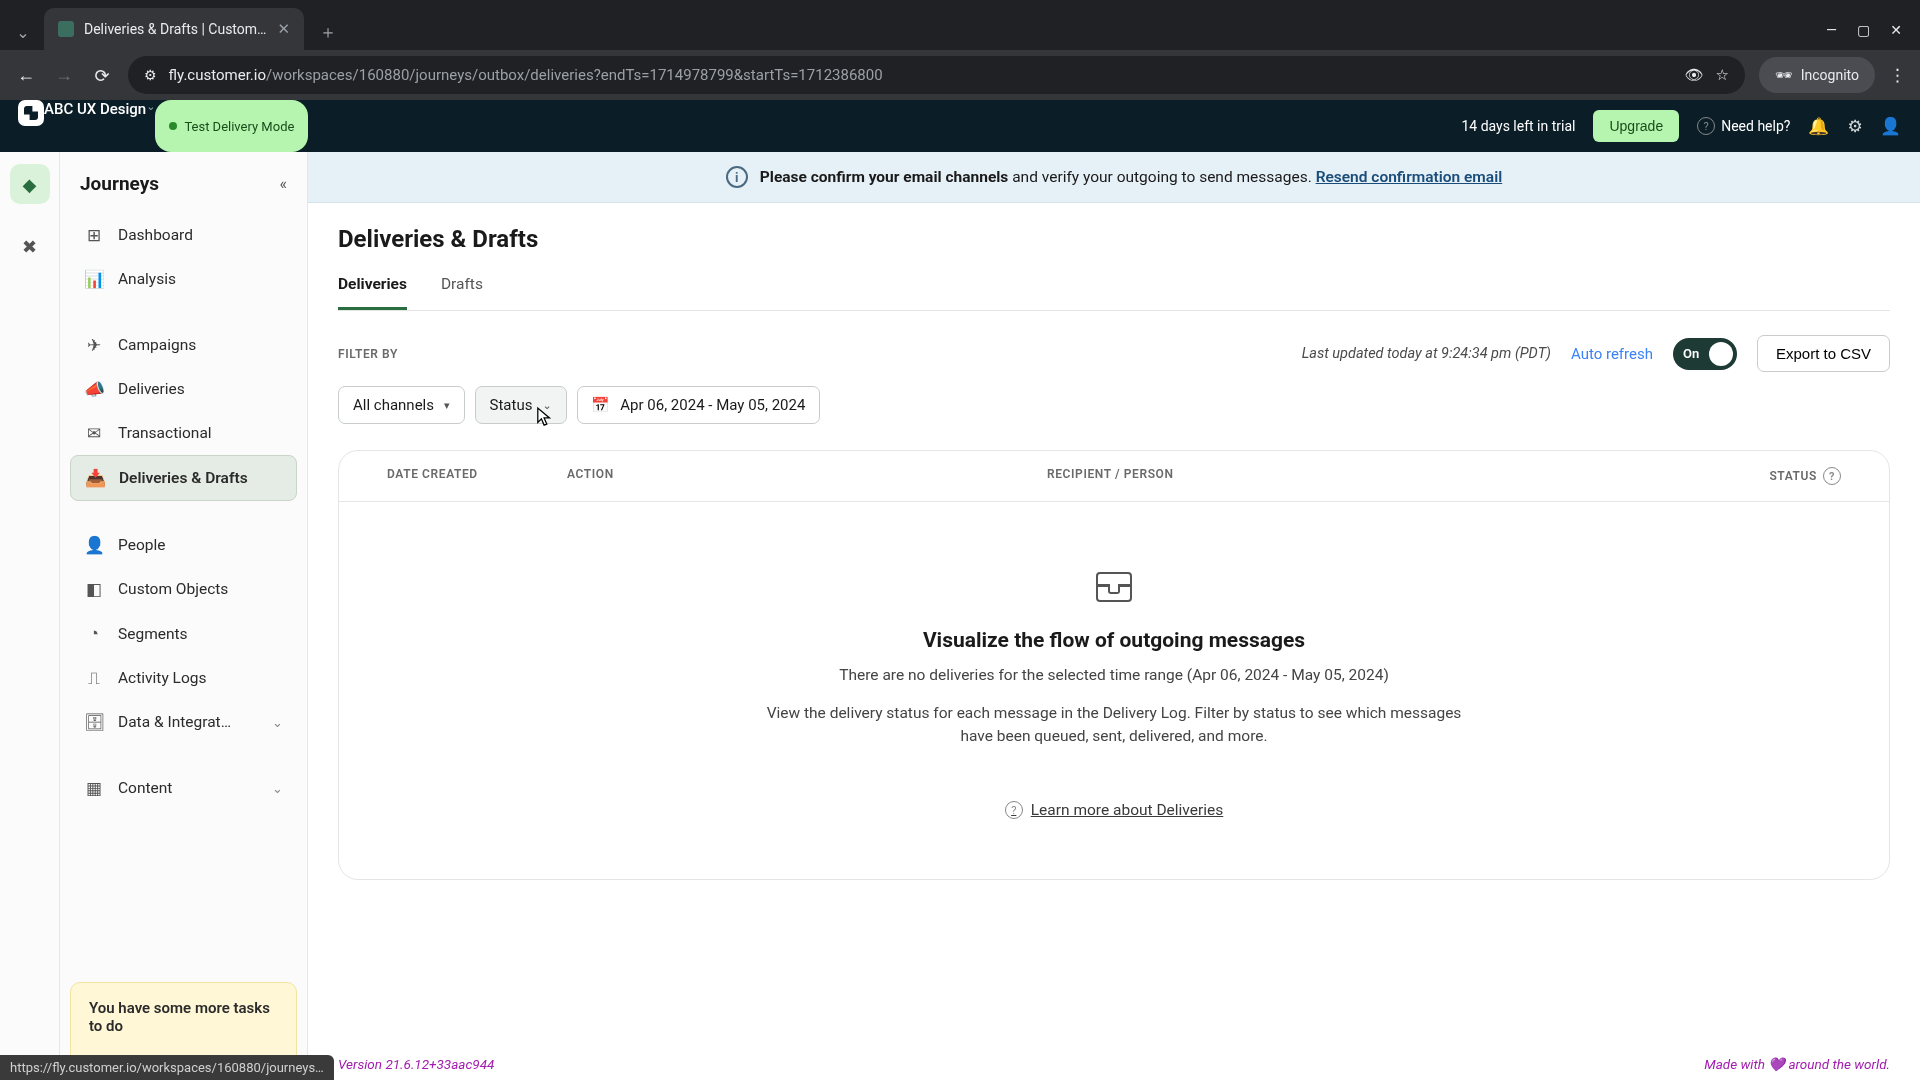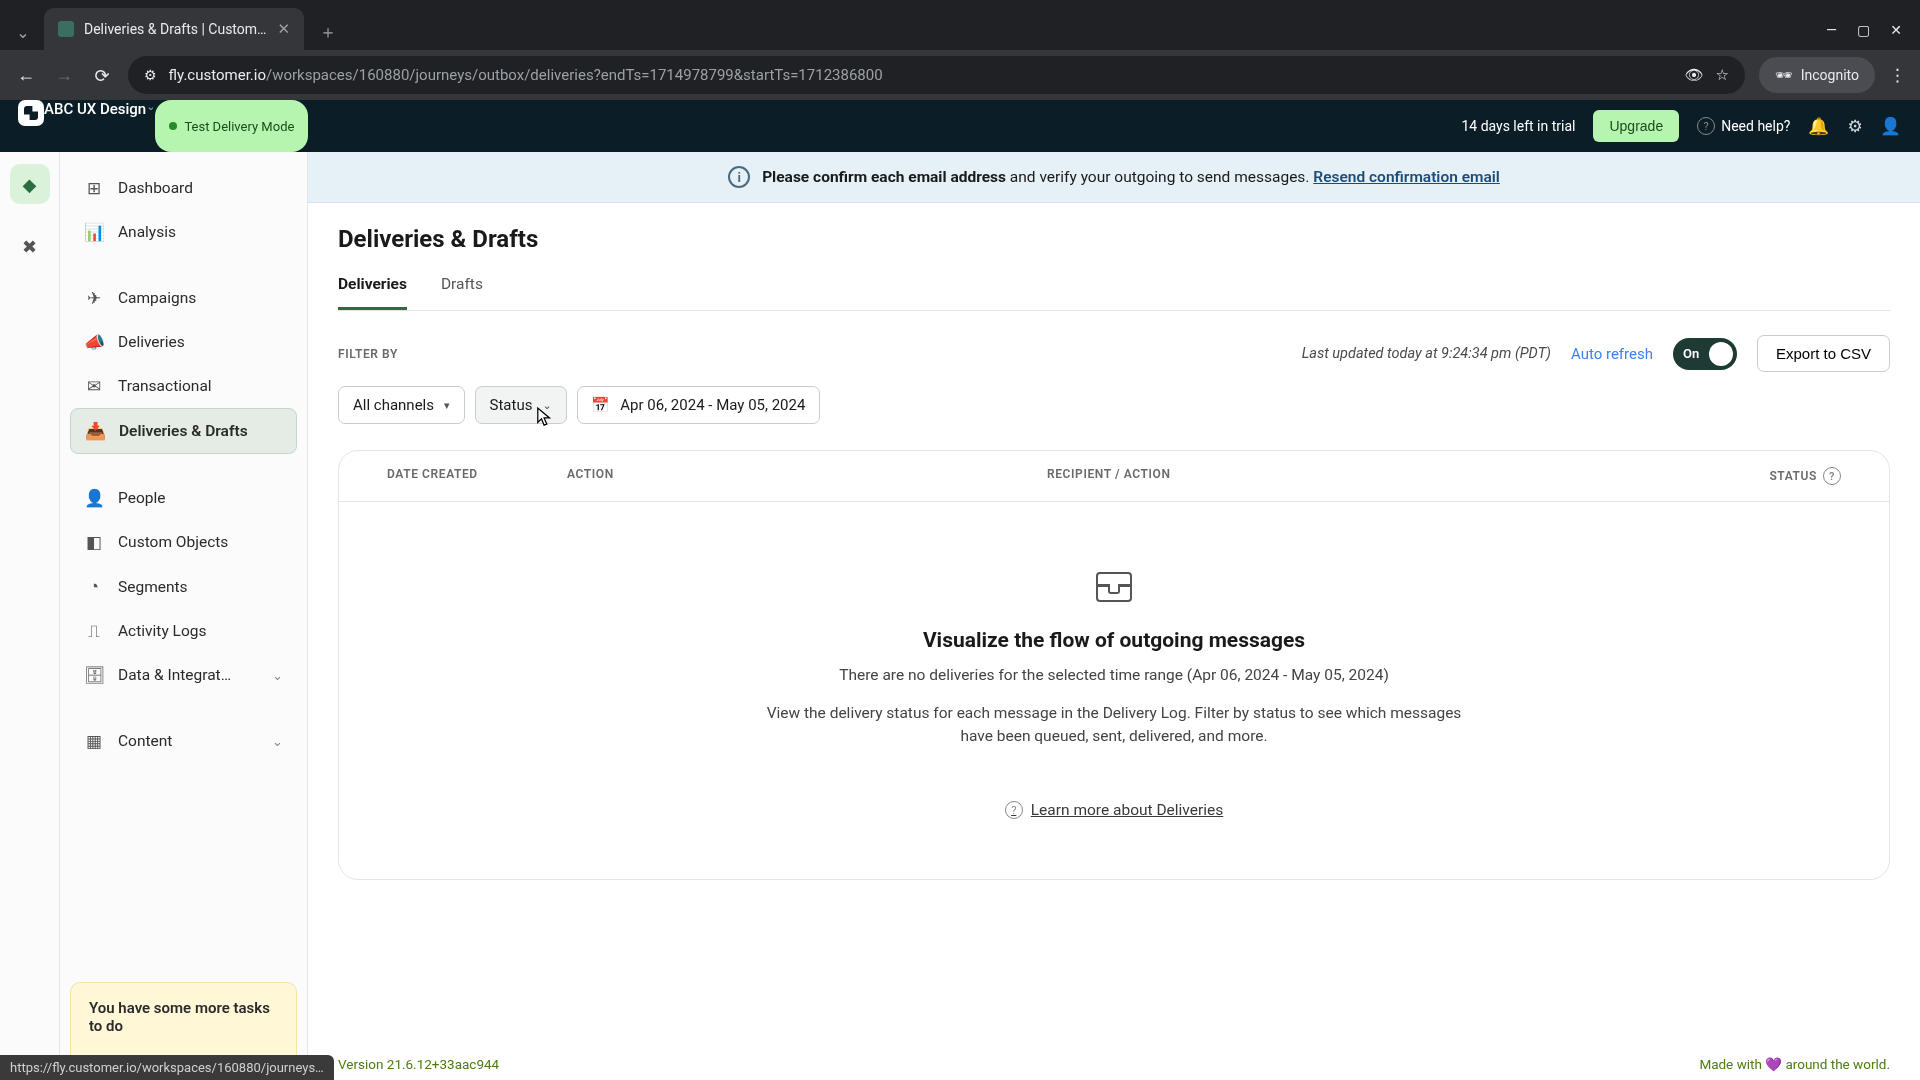--- a/index.html
+++ b/index.html
@@ -94,21 +94,21 @@
 
   .empty { padding:70px 40px 60px; text-align:center; }
   .inbox-ic { width:36px; height:30px; margin:0 auto 26px; border:2.5px solid #555; border-radius:4px; position:relative; }
   .inbox-ic::before { content:''; position:absolute; top:10px; left:-2px; right:-2px; height:2.5px; background:#555; }
   .inbox-ic::after { content:''; position:absolute; top:10px; left:10px; right:10px; height:8px; border:2.5px solid #555; border-top:none; border-radius:0 0 3px 3px; background:#fff; }
   .empty h3 { font-size:21px; font-weight:700; margin-bottom:14px; }
   .empty-sub { font-size:15.5px; color:#444; margin-bottom:18px; }
   .empty-desc { font-size:15.5px; color:#444; max-width:700px; margin:0 auto 50px; line-height:1.5; }
   .learn-link { display:inline-flex; align-items:center; gap:8px; color:#3a3a3a; text-decoration:underline; font-size:15.5px; }
 
-  .footer { position:absolute; bottom:8px; left:0; right:0; display:flex; padding:0 30px; font-size:13.5px; color:#4d7c0f; }
+  .footer { position:absolute; bottom:8px; left:0; right:0; display:flex; padding:0 30px; font-size:13.5px; color:#a21caf;font-style:italic; }
   .footer-right { margin-left:auto; }
   .status-bar { position:fixed; bottom:0; left:0; background:#3a3a3a; color:#d0d0d0; font-size:13px; padding:5px 10px; border-radius:0 6px 0 0; z-index:50; }
 
   .cursor { position:fixed; width:18px;height:22px; pointer-events:none; z-index:100; }
 </style>
 </head>
 <body>
 
 <div class="browser-top">
   <div class="tab-dropdown">⌄</div>
@@ -164,20 +164,24 @@
 </div>
 
 <div class="app-body">
 
   <div class="rail">
     <div class="rail-ic active">◆</div>
     <div class="rail-ic">✖</div>
   </div>
 
   <div class="sidebar">
+    <div class="sb-head">
+      <span class="sb-title">Journeys</span>
+      <span class="collapse-ic">«</span>
+    </div>
     <div class="sb-item">
         <span class="sb-ic">⊞</span>
         <span>Dashboard</span>
       </div>
     <div class="sb-item">
         <span class="sb-ic">📊</span>
         <span>Analysis</span>
       </div>
     <div class="sb-gap"></div>
     <div class="sb-item">
@@ -226,21 +230,21 @@
       </div>
     <div class="toast">
       <span>You have some more tasks to do</span>
     </div>
   </div>
 
   <div class="main">
     <div class="banner">
       <span class="info-ic">i</span>
       <span>
-        <b>Please confirm each email address</b><span> and verify your outgoing to send messages. </span><a href="#">Resend confirmation email</a>
+        <b>Please confirm your email channels</b><span> and verify your outgoing to send messages. </span><a href="#">Resend confirmation email</a>
       </span>
     </div>
 
     <div class="content">
       <h1 class="page-title">Deliveries &amp; Drafts</h1>
 
       <div class="tabs">
         <div class="tab-item active">Deliveries</div>
         <div class="tab-item">Drafts</div>
       </div>
@@ -270,21 +274,21 @@
         <div class="date-pill">
           <span class="cal-ic">📅</span>
           <span>Apr 06, 2024 - May 05, 2024</span>
         </div>
       </div>
 
       <div class="table-card">
         <div class="thead">
           <div class="th-date">DATE CREATED</div>
           <div class="th-action">ACTION</div>
-          <div class="th-recipient">RECIPIENT / ACTION</div>
+          <div class="th-recipient">RECIPIENT / PERSON</div>
           <div class="th-status">
             <span>STATUS</span>
             <span class="help-ic">?</span>
           </div>
         </div>
         <div class="empty">
           <div class="inbox-ic"></div>
           <h3>Visualize the flow of outgoing messages</h3>
           <div class="empty-sub">There are no deliveries for the selected time range (Apr 06, 2024 - May 05, 2024)</div>
           <div class="empty-desc">View the delivery status for each message in the Delivery Log. Filter by status to see which messages have been queued, sent, delivered, and more.</div>

